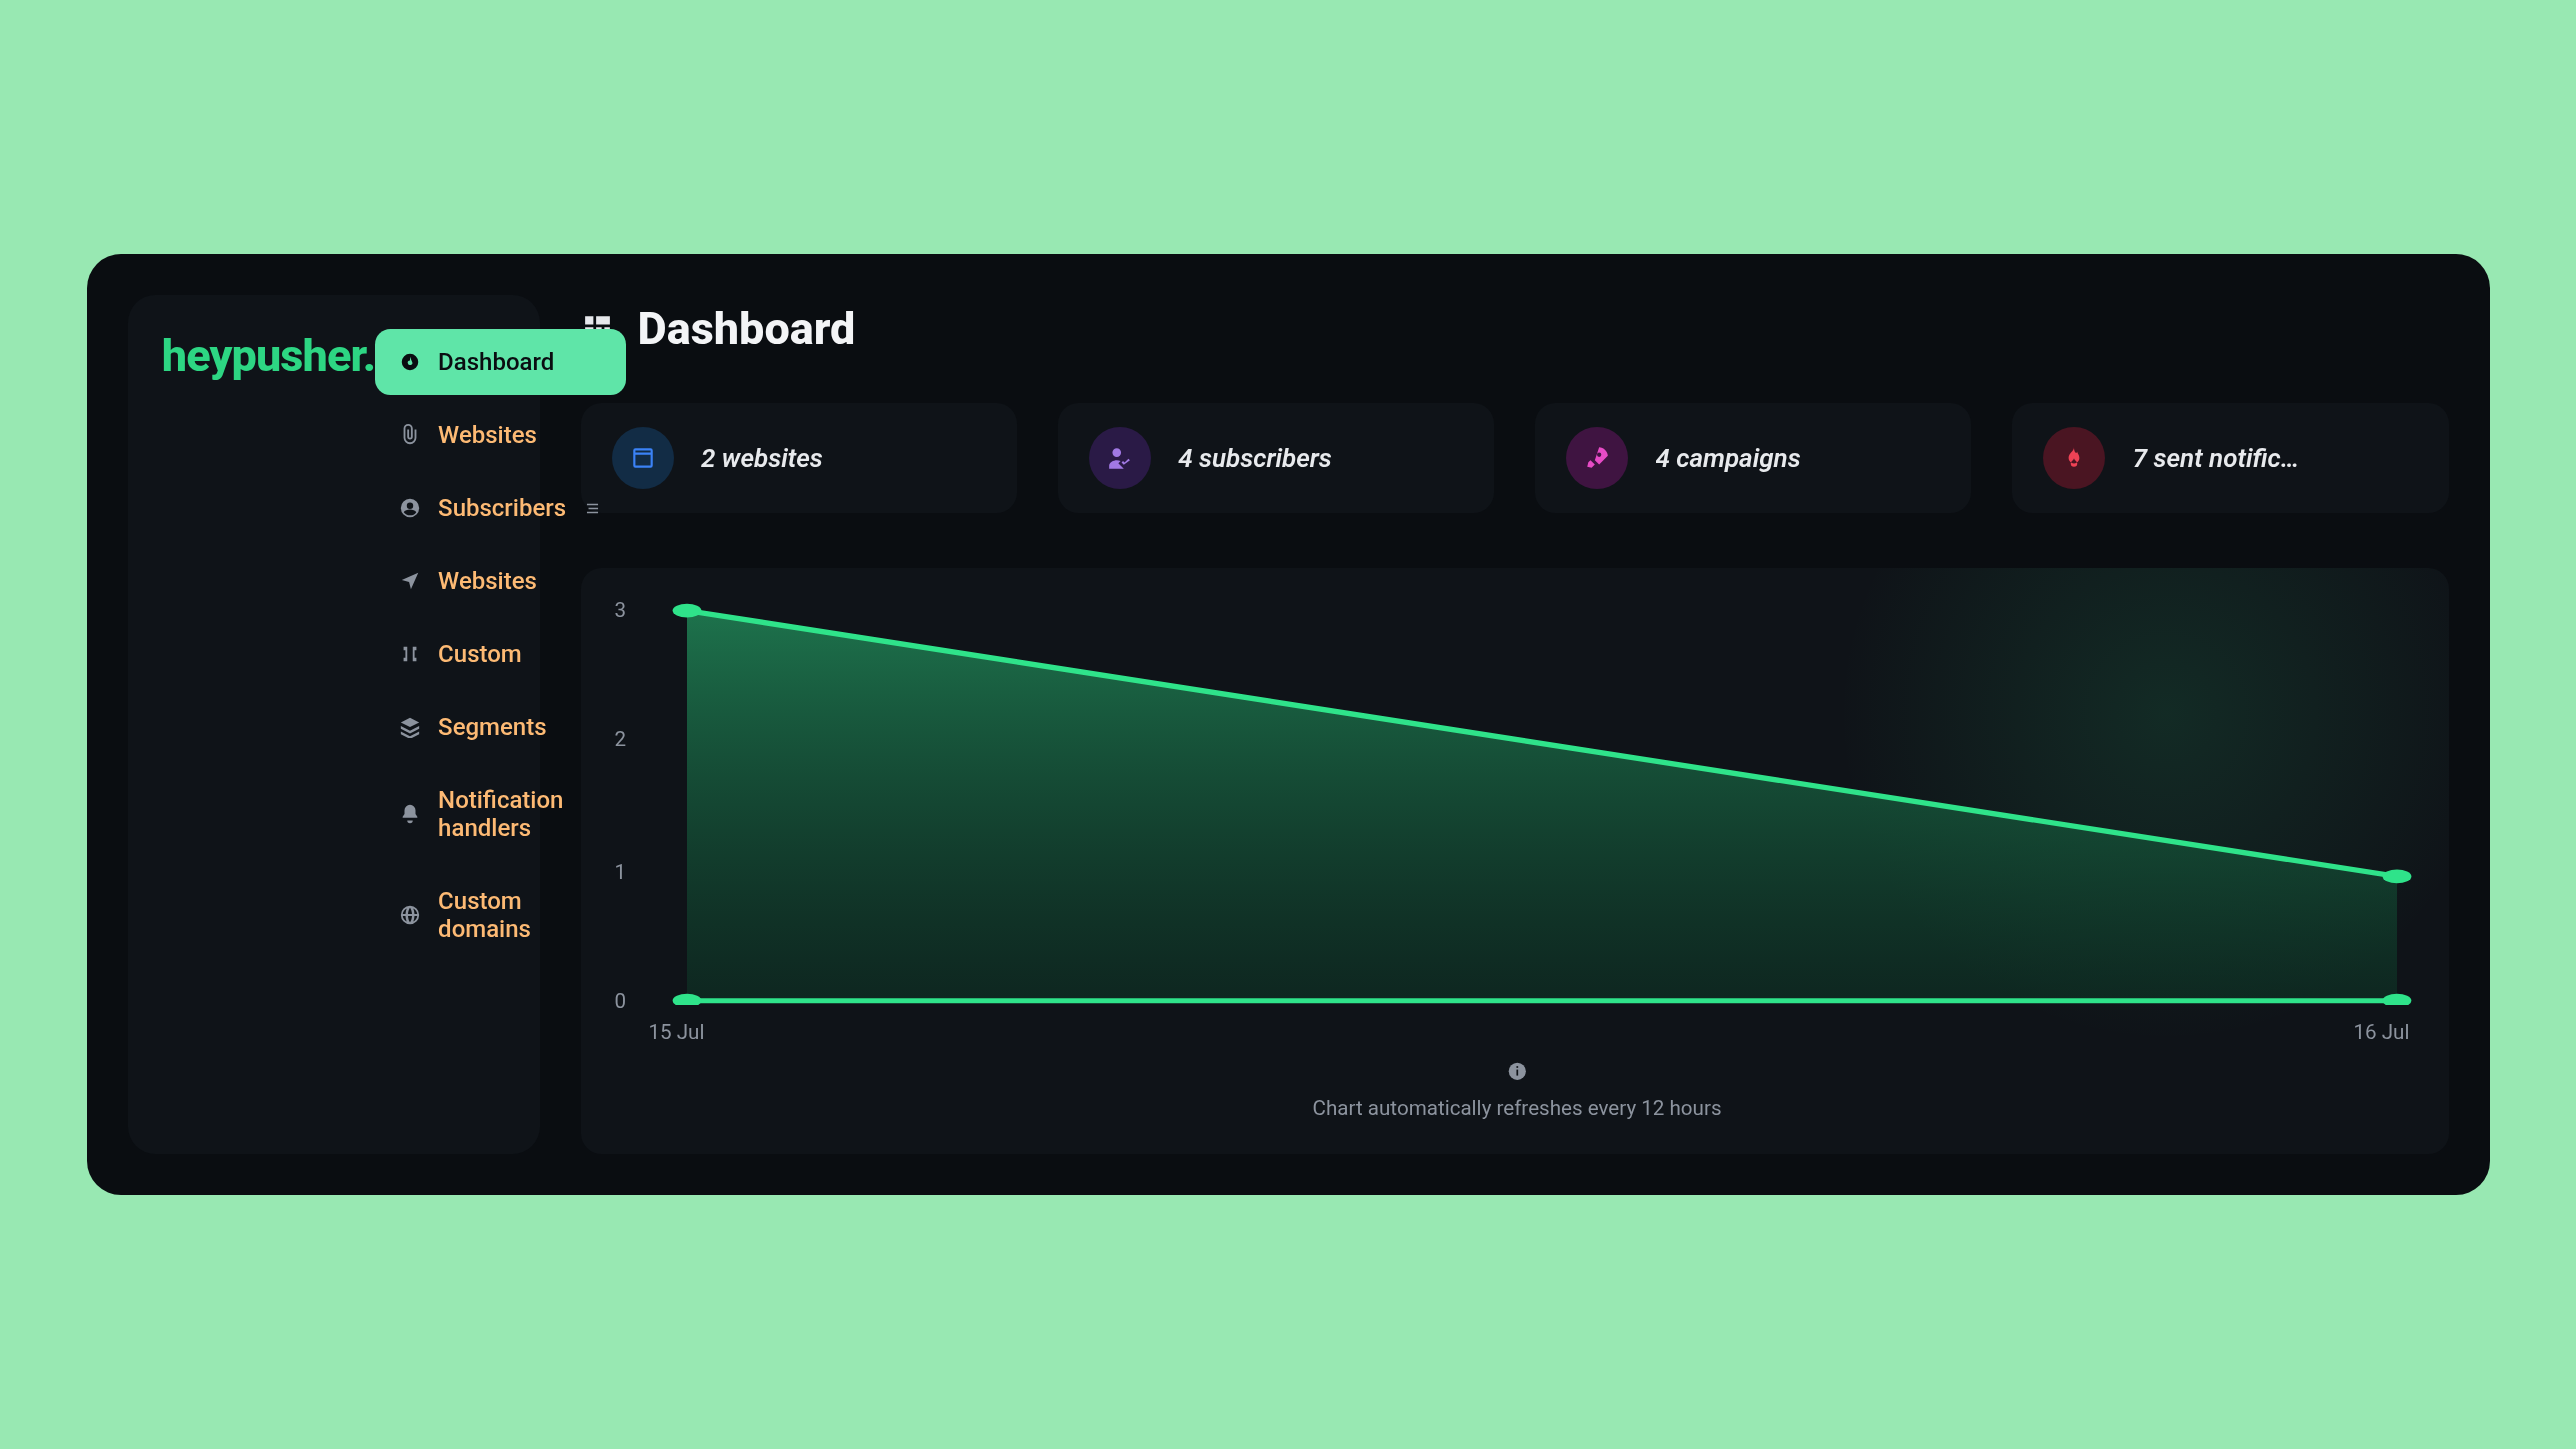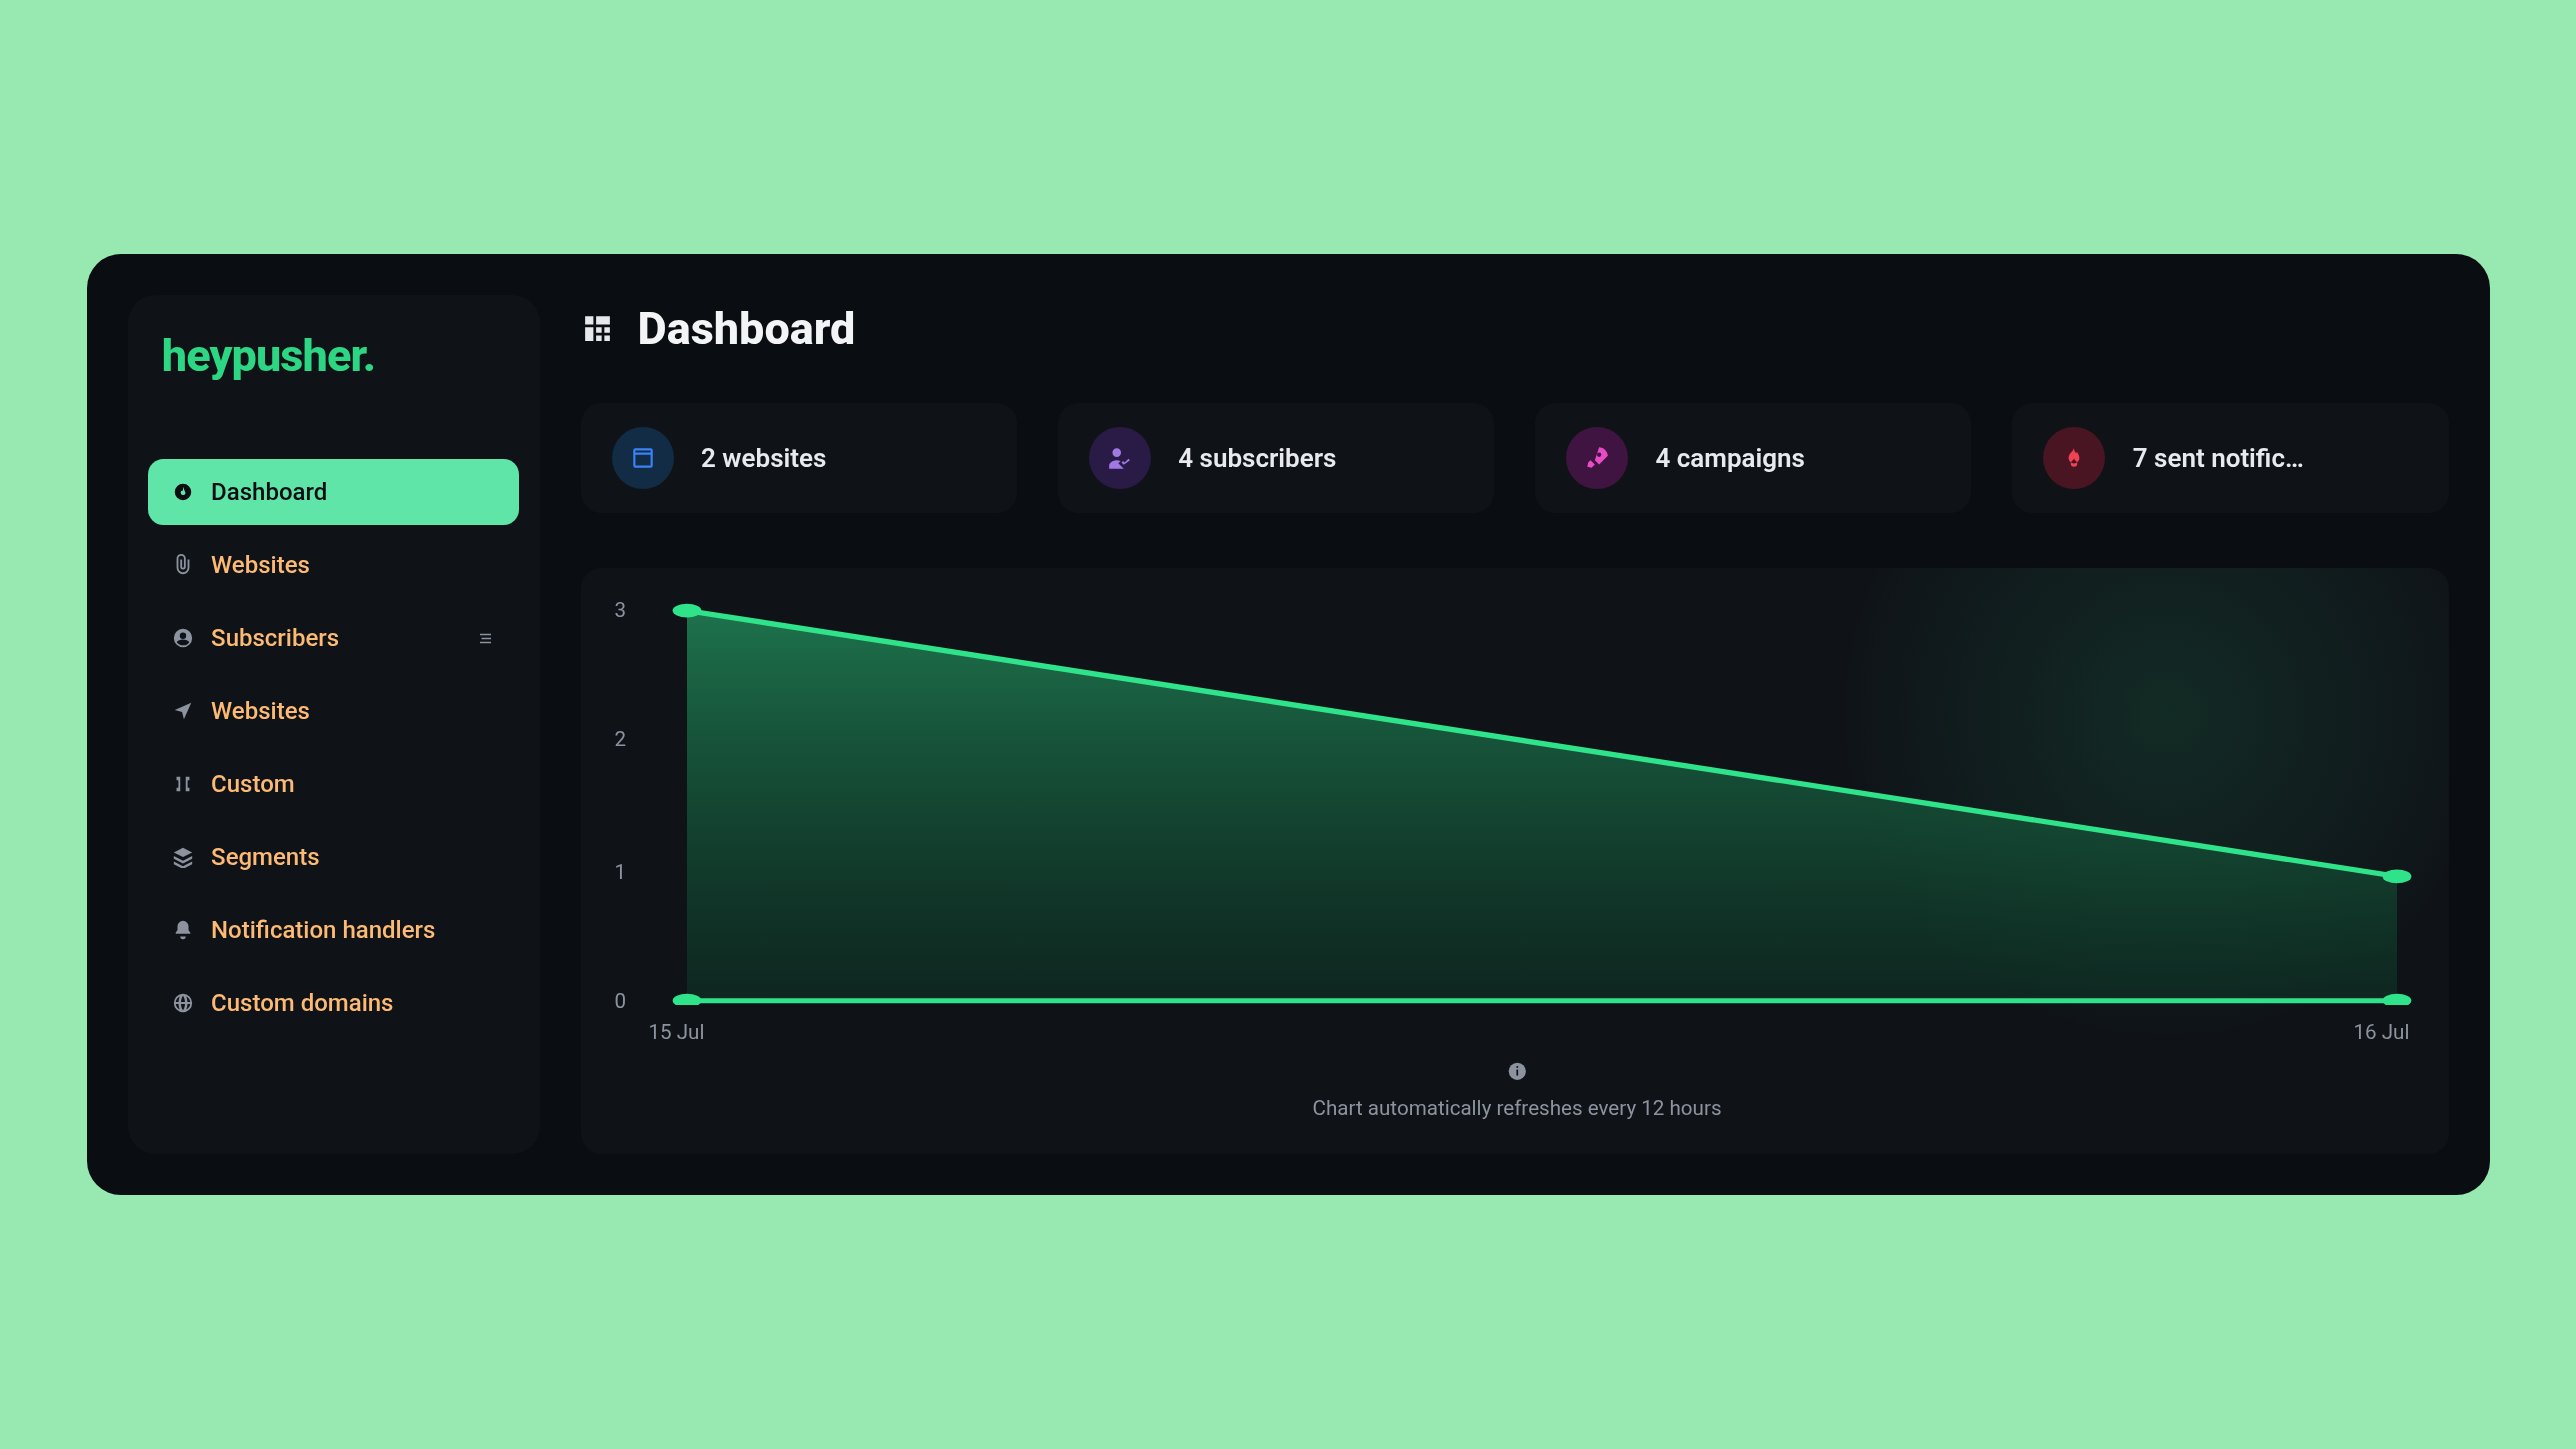--- a/index.html
+++ b/index.html
@@ -23,22 +23,21 @@
     gap: 41px;
     position: relative;
     overflow: hidden;
   }
   .sidebar {
     width: 412px;
     background: #0f1318;
     border-radius: 27.5px;
     padding: 34px 20.6px;
     display: flex;
-    flex-direction: column;
-    gap: 36px;
+    flex-direction: row;
   }
   .logo {
     font-size: 45px;
     font-weight: 800;
     color: #2dd683;
     letter-spacing: -0.9px;
     margin-bottom: 41px;
     padding-left: 13.7px;
   }
   .nav {
@@ -101,20 +100,21 @@
   }
   .page-title {
     font-size: 45px;
     font-weight: 800;
     color: #f3f4f6;
   }
   .stats-row {
     display: flex;
     gap: 41px;
     margin-bottom: 55px;
+    font-style: italic;
   }
   .stat-card {
     flex: 1;
     min-width: 0;
     background: #0f1318;
     border-radius: 20.6px;
     padding: 24px 31px;
     display: flex;
     align-items: center;
     gap: 27.5px;

